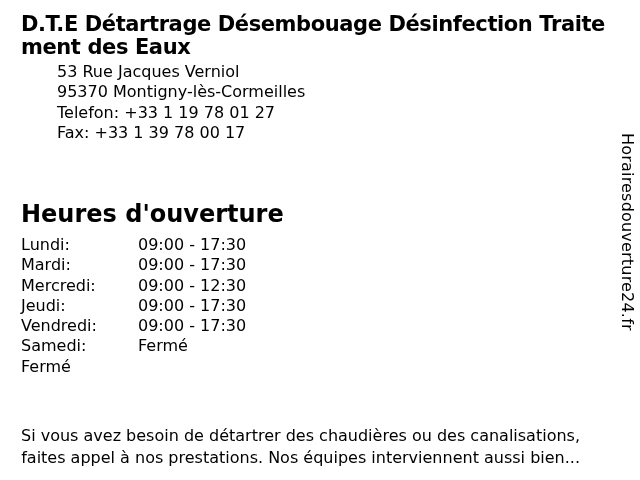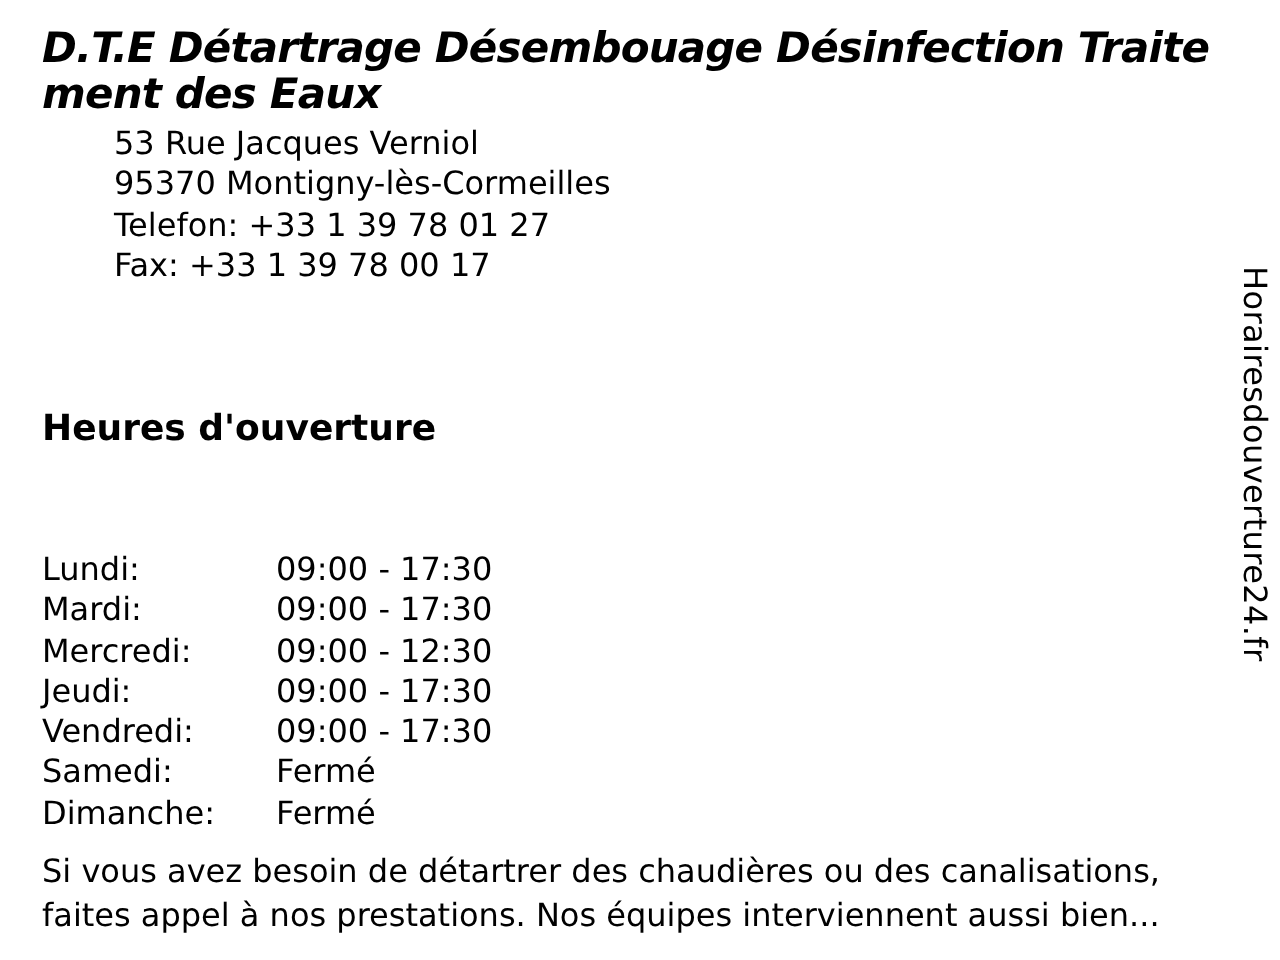--- a/index.html
+++ b/index.html
@@ -19,65 +19,64 @@
   .title {
     position: absolute;
     left: 21px;
     top: 13px;
     margin: 0;
     font-size: 21px;
     font-weight: bold;
     line-height: 23px;
     letter-spacing: -0.4px;
     white-space: nowrap;
-    font-style: italic;
   }
   .title span { display: block; }
   .contact {
     position: absolute;
     left: 21px;
     top: 62px;
     font-size: 16px;
     line-height: 20.4px;
     white-space: nowrap;
     margin-left: 36px;
   }
   .section-heading {
     position: absolute;
     left: 21px;
     margin: 0;
-    font-size: 18px;
+    font-size: 24px;
     font-weight: bold;
     line-height: 21px;
     white-space: nowrap;
   }
   .hours-heading { top: 204px; }
   .info-heading  { top: 394px; }
   .hours-table {
     position: absolute;
     left: 21px;
     top: 235px;
     font-size: 16px;
     line-height: 20.3px;
-    margin-top: 40px;
   }
   .hours-row { display: flex; }
   .hours-day {
     width: 117px;
     flex: 0 0 117px;
     white-space: nowrap;
   }
   .hours-time { white-space: nowrap; }
   .info-paragraph {
     position: absolute;
     left: 21px;
     top: 425px;
     font-size: 16px;
     line-height: 22px;
     white-space: nowrap;
+    text-align: right;
   }
   .branding {
     position: absolute;
     left: 618px;
     top: 133px;
     writing-mode: vertical-rl;
     font-size: 16px;
     letter-spacing: 0.2px;
     color: #000000;
     white-space: nowrap;
@@ -90,21 +89,21 @@
 <div class="page">
 
   <h1 class="title">
     <span>D.T.E Détartrage Désembouage Désinfection Traite</span>
     <span>ment des Eaux</span>
   </h1>
 
   <div class="contact">
     <div>53 Rue Jacques Verniol</div>
     <div>95370 Montigny-lès-Cormeilles</div>
-    <div>Telefon: +33 1 39 78 01 27</div>
+    <div>Telefon: +33 1 19 78 01 27</div>
     <div>Fax: +33 1 39 78 00 17</div>
   </div>
 
   <h2 class="section-heading hours-heading">Heures d'ouverture</h2>
 
   <div class="hours-table">
     <div class="hours-row">
       <span class="hours-day">Lundi:</span>
       <span class="hours-time">09:00 - 17:30</span>
     </div>
@@ -122,21 +121,20 @@
     </div>
     <div class="hours-row">
       <span class="hours-day">Vendredi:</span>
       <span class="hours-time">09:00 - 17:30</span>
     </div>
     <div class="hours-row">
       <span class="hours-day">Samedi:</span>
       <span class="hours-time">Fermé</span>
     </div>
     <div class="hours-row">
-      <span class="hours-day">Dimanche:</span>
       <span class="hours-time">Fermé</span>
     </div>
   </div>
 
 
   <div class="info-paragraph">
     <div>Si vous avez besoin de détartrer des chaudières ou des canalisations,</div>
     <div>faites appel à nos prestations. Nos équipes interviennent aussi bien...</div>
   </div>
 

